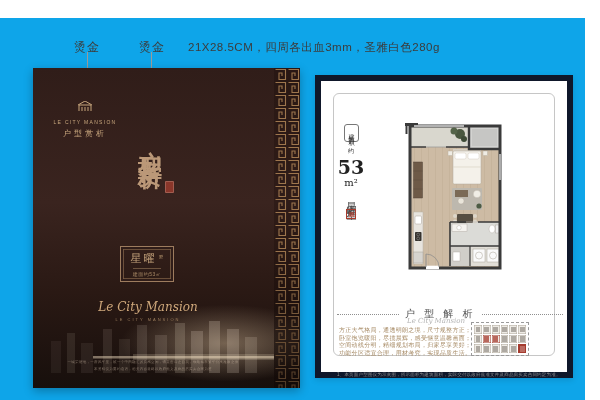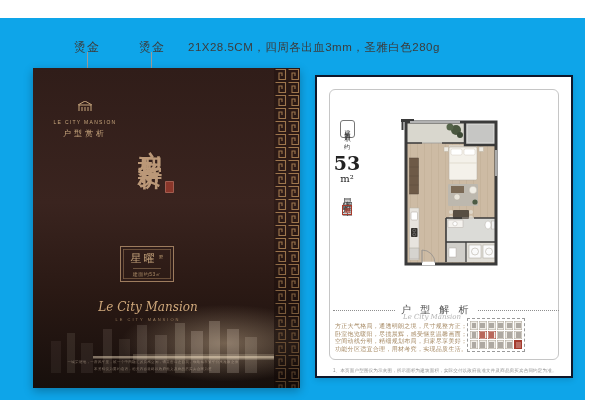--- a/index.html
+++ b/index.html
@@ -40,21 +40,21 @@
               font-family:"DejaVu Serif",serif;font-style:italic;font-size:12px;color:#cfa87b;}
   .sig-caps{position:absolute;left:55px;top:249px;width:120px;text-align:center;z-index:2;
             font-size:4px;letter-spacing:2px;color:#9b7d5c;}
   .city-watermark{position:absolute;left:158px;top:253px;z-index:2;
                   font-size:27px;font-weight:bold;letter-spacing:4px;color:rgba(255,255,255,.92);
                   text-shadow:0 0 9px rgba(255,244,224,.85),0 0 20px rgba(255,238,210,.5);white-space:nowrap;}
   .cover-disc{position:absolute;left:25px;width:190px;text-align:center;z-index:2;
               font-size:3.5px;color:rgba(205,185,165,.55);letter-spacing:.3px;line-height:5px;}
   
   .plan-page{position:absolute;left:315px;top:57px;width:258px;height:303px;background:#ffffff;
-             border:2px solid #0f172a;box-shadow:0 2px 6px rgba(0,0,0,.13);box-sizing:border-box;}
+             border:6px solid #0f172a;box-shadow:0 2px 6px rgba(0,0,0,.13);box-sizing:border-box;}
   .inner-frame{position:absolute;left:12px;top:12px;right:12px;bottom:16px;
                border:1px solid #c6c6c6;border-radius:6px;}
   .left-col{position:absolute;left:16px;top:43px;width:28px;display:flex;flex-direction:column;
             align-items:center;color:#333;font-family:"DejaVu Serif",serif;}
   .area-box{border:1px solid #777;border-radius:3px;padding:4px 2px;
             writing-mode:vertical-rl;text-orientation:upright;font-size:6px;letter-spacing:2px;color:#333;}
   .approx{font-size:6px;margin-top:5px;color:#333;}
   .area-value{font-size:19px;font-weight:bold;color:#222;line-height:20px;margin-top:1px;}
   .area-unit{font-size:10px;color:#222;margin-top:0;}
   .plan-unit-name{writing-mode:vertical-rl;text-orientation:upright;font-size:10px;letter-spacing:2.5px;

